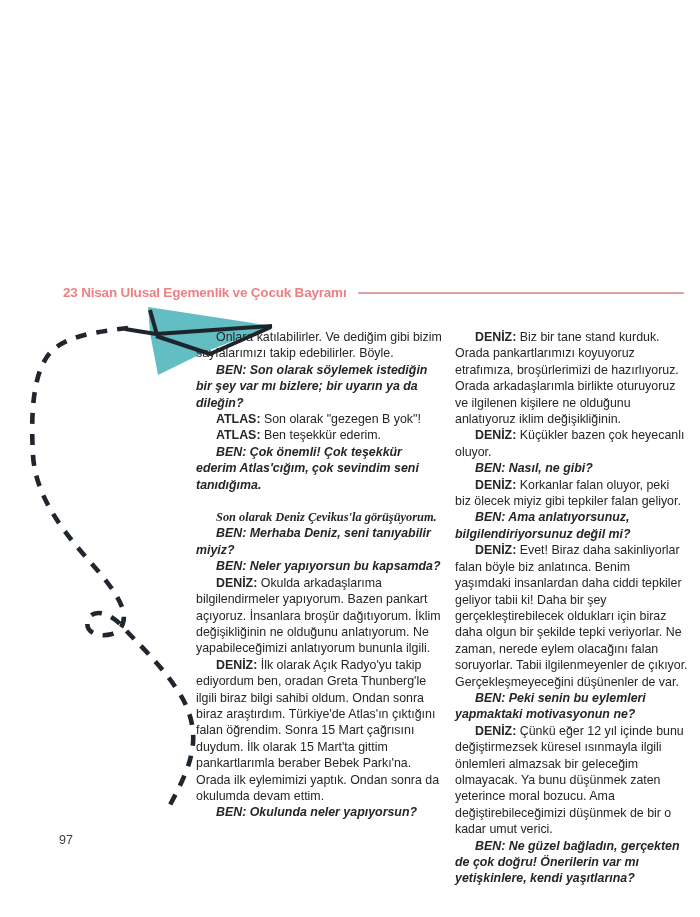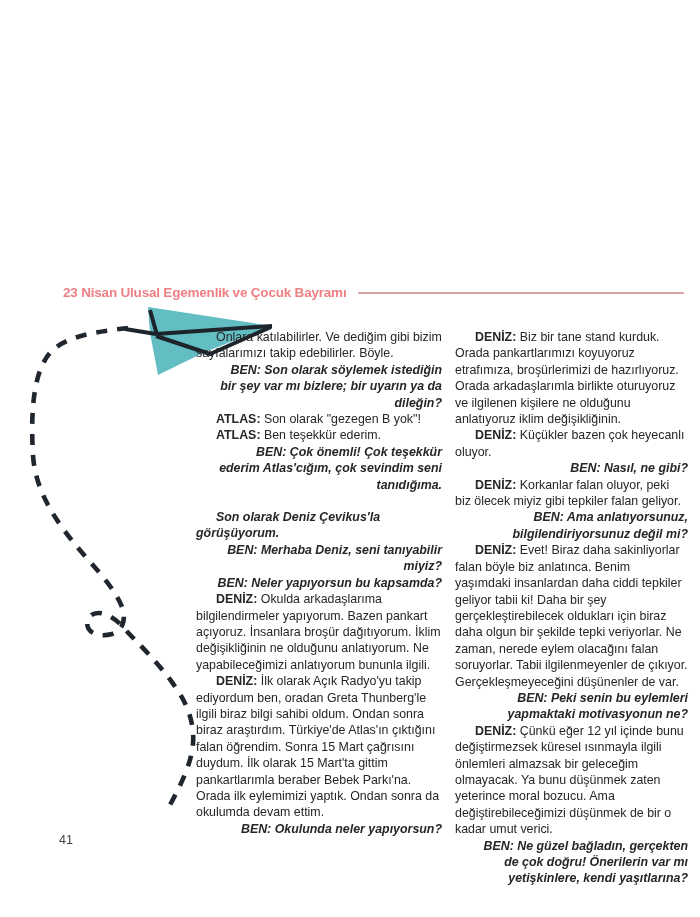--- a/index.html
+++ b/index.html
@@ -26,22 +26,22 @@
   
   .article{
     position:absolute;left:196px;top:329px;width:492px;
     display:flex;gap:13px;
     font-size:12.4px;line-height:16.4px;
   }
   .col{flex:0 0 auto;}
   .col.left{width:246px;}
   .col.right{width:233px;}
   .para{margin:0;text-indent:20px;}
-  .para.question{font-weight:bold;font-style:italic;text-align:right;}
-  .para.intro{font-weight:bold;font-style:italic;margin-top:16px;}
+  .para.question{font-weight:bold;font-style:italic;}
+  .para.intro{font-weight:bold;font-style:italic;margin-top:16px;font-family:Liberation Serif, serif;}
   .speaker-label{font-weight:bold;font-style:normal;}
   .para.question .speaker-label{font-style:italic;}
   
   .page-number{
     position:absolute;left:59px;top:833px;
     font-size:12.5px;color:#3f3f3f;
   }
 </style>
 </head>
 <body>
@@ -99,15 +99,15 @@
         <p class="para question"><span class="speaker-label">BEN: </span>Nasıl, ne gibi?</p>
         <p class="para answer"><span class="speaker-label">DENİZ: </span>Korkanlar falan oluyor, peki biz ölecek miyiz gibi tepkiler falan geliyor.</p>
         <p class="para question"><span class="speaker-label">BEN: </span>Ama anlatıyorsunuz, bilgilendiriyorsunuz değil mi?</p>
         <p class="para answer"><span class="speaker-label">DENİZ: </span>Evet! Biraz daha sakinliyorlar falan böyle biz anlatınca. Benim yaşımdaki insanlardan daha ciddi tepkiler geliyor tabii ki! Daha bir şey gerçekleştirebilecek oldukları için biraz daha olgun bir şekilde tepki veriyorlar. Ne zaman, nerede eylem olacağını falan soruyorlar. Tabii ilgilenmeyenler de çıkıyor. Gerçekleşmeyeceğini düşünenler de var.</p>
         <p class="para question"><span class="speaker-label">BEN: </span>Peki senin bu eylemleri yapmaktaki motivasyonun ne?</p>
         <p class="para answer"><span class="speaker-label">DENİZ: </span>Çünkü eğer 12 yıl içinde bunu değiştirmezsek küresel ısınmayla ilgili önlemleri almazsak bir geleceğim olmayacak. Ya bunu düşünmek zaten yeterince moral bozucu. Ama değiştirebileceğimizi düşünmek de bir o kadar umut verici.</p>
         <p class="para question"><span class="speaker-label">BEN: </span>Ne güzel bağladın, gerçekten de çok doğru! Önerilerin var mı yetişkinlere, kendi yaşıtlarına?</p>
       </div>
   </div>
 
-  <div class="page-number">41</div>
+  <div class="page-number">97</div>
 
 </div>
 
 </body></html>

